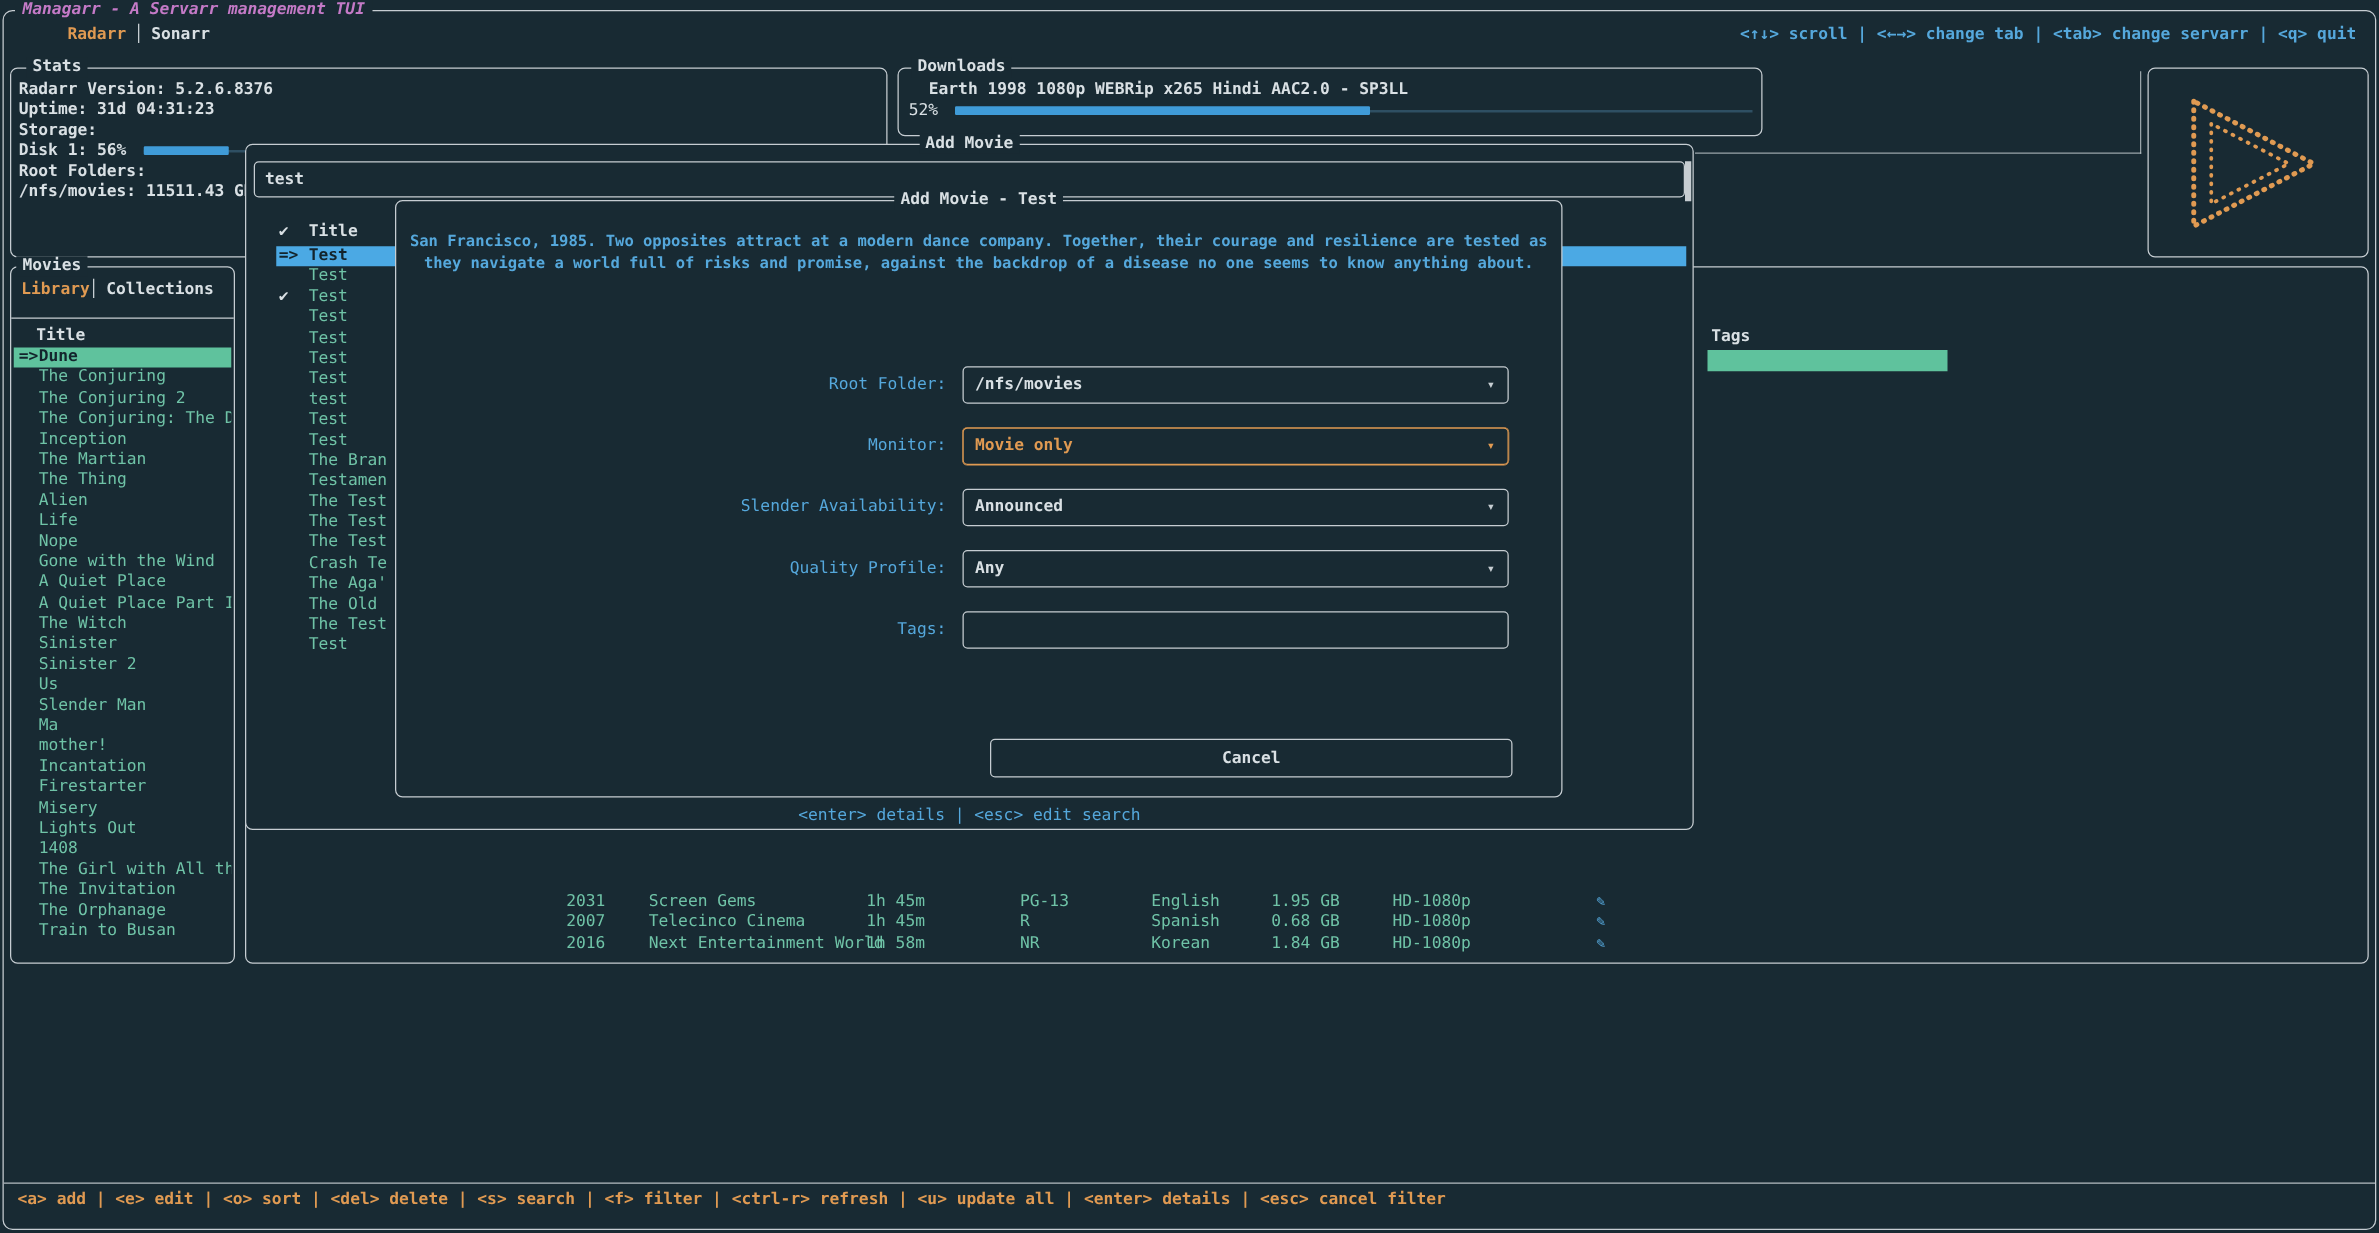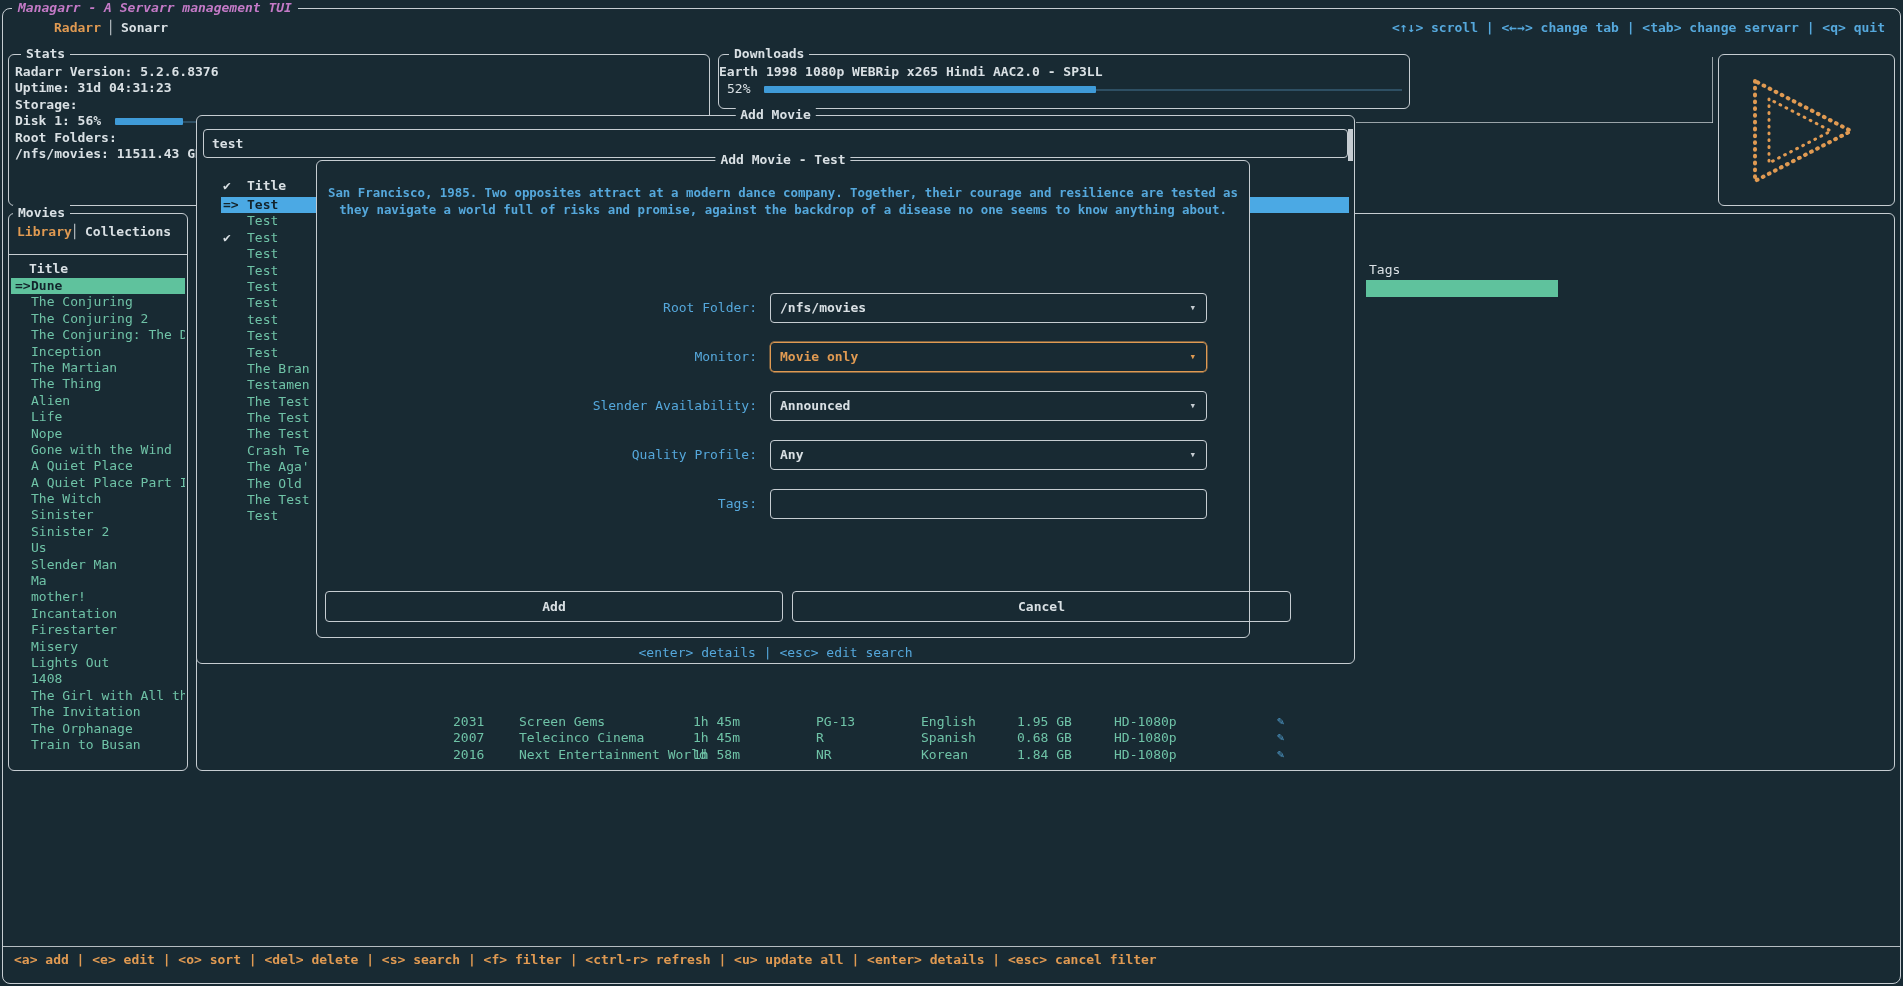--- a/index.html
+++ b/index.html
@@ -30,21 +30,21 @@
   .stats-body{position:absolute;left:6px;top:9px;right:6px;}
   .stat-line{height:16.4px;line-height:16.4px;font-weight:bold;white-space:nowrap;}
   .gauge{position:relative;display:inline-block;vertical-align:middle;height:7px;margin-left:14px;}
   .gauge-track{position:absolute;left:0;right:0;top:3px;height:2px;background:var(--gauge-track);}
   .gauge-fill{position:absolute;left:0;top:0;height:7px;background:var(--gauge);border-radius:1px;}
   .disk-gauge{width:122px;}
   .dl-gauge{width:638px;}
 
   
   .downloads-panel{left:718px;top:54px;width:692px;height:55px;}
-  .dl-item{position:absolute;left:0;top:9px;font-weight:bold;white-space:nowrap;}
+  .dl-item{position:absolute;left:24px;top:9px;font-weight:bold;white-space:nowrap;}
   .dl-progress{position:absolute;left:8px;top:26px;font-weight:normal;white-space:nowrap;}
 
   
   .logo-panel{left:1718px;top:54px;width:177px;height:152px;}
   .logo-panel svg{position:absolute;left:28px;top:20px;}
 
   
   .art-h{position:absolute;left:1356px;top:122px;width:357px;height:1px;background:var(--border);opacity:.75;}
   .art-v{position:absolute;left:1712px;top:57px;width:1px;height:66px;background:var(--border);opacity:.75;}
 
@@ -57,21 +57,21 @@
   .movies-divider{position:absolute;left:0;right:0;top:40px;height:1px;background:var(--border);}
   .movies-colhead{position:absolute;left:20px;top:47px;font-weight:bold;}
   .movies-list{position:absolute;left:2px;right:2px;top:64px;}
   .movie-row{height:16.4px;line-height:16.4px;position:relative;color:var(--teal);
              padding-left:20px;white-space:nowrap;overflow:hidden;}
   .movie-row.selected{background:var(--green-sel);color:var(--sel-fg);font-weight:bold;}
   .sel-prefix{position:absolute;left:4px;}
 
   
   .table-panel{left:196px;top:213px;width:1699px;height:558px;z-index:1;}
-  .tags-header{position:absolute;left:1172px;top:48px;font-weight:normal;}
+  .tags-header{position:absolute;left:1172px;top:48px;font-weight:bold;}
   .tags-sel-cell{position:absolute;left:1169px;top:66px;width:192px;height:17px;background:var(--green-sel);}
   .table-row{position:absolute;left:0;right:0;height:17px;line-height:17px;color:var(--teal);}
   .tcell{position:absolute;white-space:nowrap;}
   .c-year{left:256px}.c-studio{left:322px}.c-runtime{left:496px}.c-rating{left:619px}
   .c-language{left:724px}.c-size{left:820px}.c-quality{left:917px}
   .c-tag{left:1080px;color:var(--blue);font-size:12px;}
 
   
   .popup{left:196px;top:115px;width:1159px;height:549px;background:var(--bg);z-index:2;}
   .search-box{position:absolute;left:6px;top:13px;width:1145px;height:29px;border:1px solid var(--border);
@@ -98,21 +98,21 @@
   .form-row{position:absolute;left:0;right:0;height:30px;}
   .form-label{position:absolute;left:0;width:440px;text-align:right;top:7px;color:var(--blue);}
   .form-select{position:absolute;left:453px;width:437px;height:30px;border:1px solid var(--border);border-radius:4px;}
   .form-value{position:absolute;left:9px;top:6px;font-weight:bold;color:var(--fg);}
   .form-arrow{position:absolute;right:10px;top:7px;font-size:11px;color:var(--border);}
   .form-select.focused{border-color:var(--orange);box-shadow:0 0 0 .4px var(--orange);}
   .form-select.focused .form-value,.form-select.focused .form-arrow{color:var(--orange);}
   .btn{position:absolute;height:31px;border:1px solid var(--border);border-radius:4px;text-align:center;
        line-height:29px;font-weight:bold;color:var(--fg);}
   .btn-add{left:8px;top:430px;width:458px;}
-  .btn-cancel{left:475px;top:430px;width:499px;}
+  .btn-cancel{left:475px;top:430px;width:418px;}
 
   
   .bottom-line{position:absolute;left:3px;right:3px;top:946px;height:1px;background:var(--border);opacity:.9;}
   .bottom-help{position:absolute;left:14px;top:952px;color:var(--orange);font-weight:bold;white-space:nowrap;}
 </style>
 </head>
 <body>
 
 <div class="screen-border"></div>
 
@@ -355,21 +355,20 @@
             <span class="form-arrow">▾</span>
           </div>
         </div>
         <div class="form-row" style="top: 328px;">
           <div class="form-label">Tags:</div>
           <div class="form-select">
             <span class="form-value"></span>
           </div>
         </div>
       </div>
-    <div class="btn btn-add">Add</div>
     <div class="btn btn-cancel">Cancel</div>
   </div>
 
   <div class="popup-footer">&lt;enter&gt; details | &lt;esc&gt; edit search</div>
 </div>
 
 <div class="bottom-line"></div>
 <div class="bottom-help">&lt;a&gt; add | &lt;e&gt; edit | &lt;o&gt; sort | &lt;del&gt; delete | &lt;s&gt; search | &lt;f&gt; filter | &lt;ctrl-r&gt; refresh | &lt;u&gt; update all | &lt;enter&gt; details | &lt;esc&gt; cancel filter</div>
 
 </body></html>

